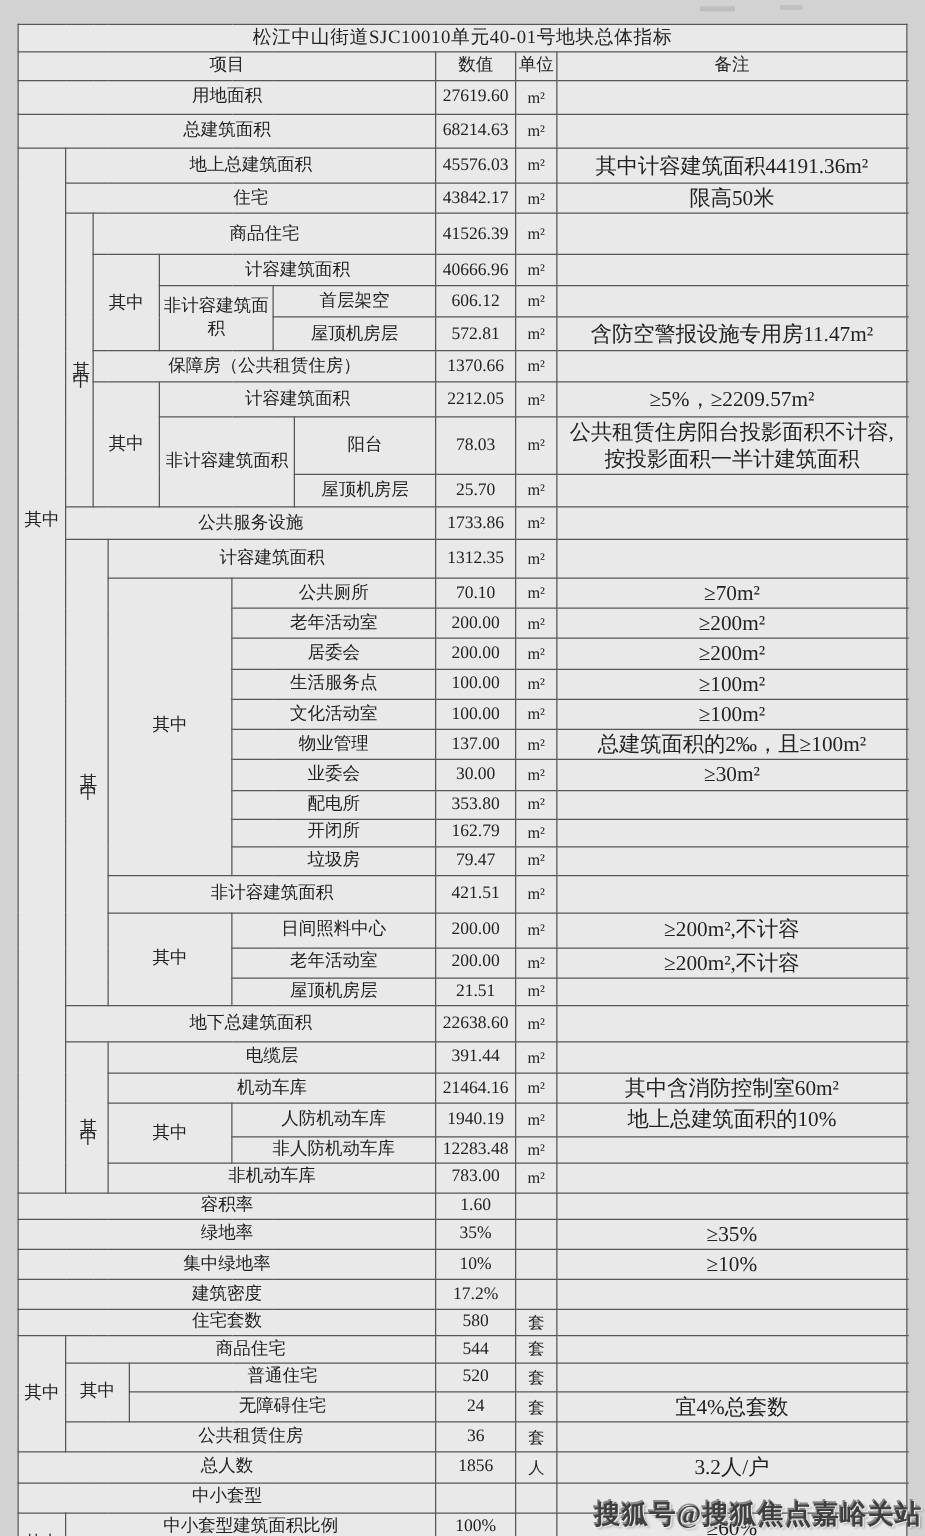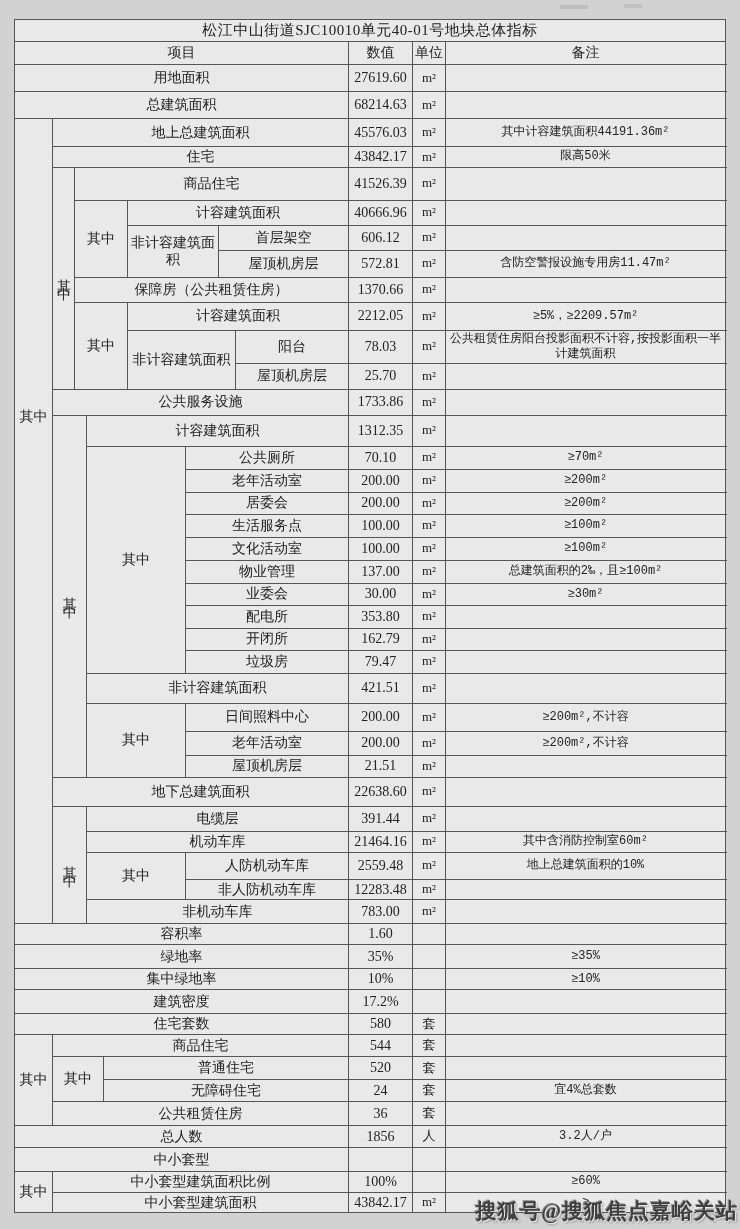--- a/index.html
+++ b/index.html
@@ -24,21 +24,21 @@
   td{
     border:1px solid #565656;
     text-align:center;
     vertical-align:middle;
     font-size:14px;
     line-height:1.25;
     padding:1px 2px;
     overflow:hidden;
   }
   td.title-cell{font-size:15px;letter-spacing:0.5px;text-align:center;}
-  td.note-cell{font-size:12px;font-family:Liberation Mono, monospace;}
+  td.note-cell{font-size:17px;}
   td.unit-cell{font-size:13px;}
   td.hier-top{vertical-align:top;}
   .vtext{
     writing-mode:vertical-rl;
     text-orientation:upright;
     letter-spacing:8px;
     display:inline-block;
     margin:0 auto;
   }
   .offset-label{display:block;margin-top:288px;}
@@ -314,21 +314,21 @@
   <tr style="height:21px">
     <td colspan="6">机动车库</td>
     <td>21464.16</td>
     <td class="unit-cell">m²</td>
     <td class="note-cell" colspan="2">其中含消防控制室60m²</td>
   </tr>
 
   <tr style="height:27px">
     <td colspan="3" rowspan="2">其中</td>
     <td colspan="3">人防机动车库</td>
-    <td>2559.48</td>
+    <td>1940.19</td>
     <td class="unit-cell">m²</td>
     <td class="note-cell" colspan="2">地上总建筑面积的10%</td>
   </tr>
 
   <tr style="height:20px">
     <td colspan="3">非人防机动车库</td>
     <td>12283.48</td>
     <td class="unit-cell">m²</td>
     <td class="note-cell" colspan="2"></td>
   </tr>

